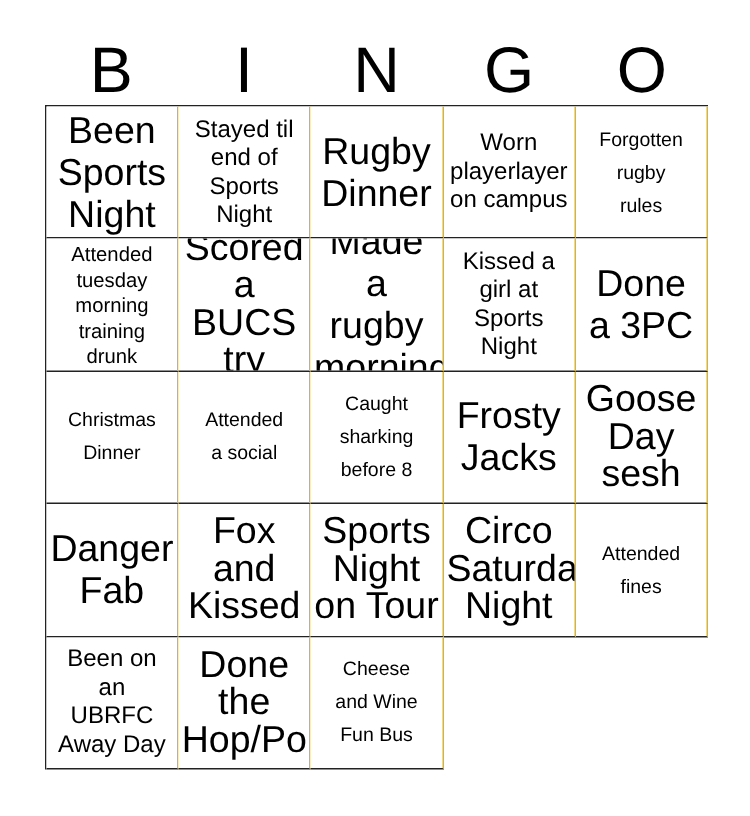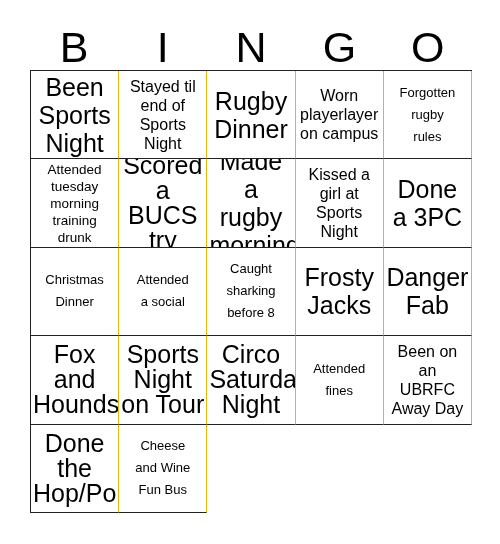--- a/index.html
+++ b/index.html
@@ -163,28 +163,33 @@
       </div>
       <div class="cell sz-md">
         <span class="cell-text">Caught
 sharking
 before 8</span>
       </div>
       <div class="cell sz-xl">
         <span class="cell-text">Frosty
 Jacks</span>
       </div>
+      <div class="cell sz-lg">
+        <span class="cell-text">Goose
+Day
+sesh</span>
+      </div>
       <div class="cell sz-xl">
         <span class="cell-text">Danger
 Fab</span>
       </div>
       <div class="cell sz-lg">
         <span class="cell-text">Fox
 and
-Hounds</span>
+Kissed</span>
       </div>
       <div class="cell sz-lg">
         <span class="cell-text">Sports
 Night
 on Tour</span>
       </div>
       <div class="cell sz-lg">
         <span class="cell-text">Circo
 Saturday
 Night</span>

